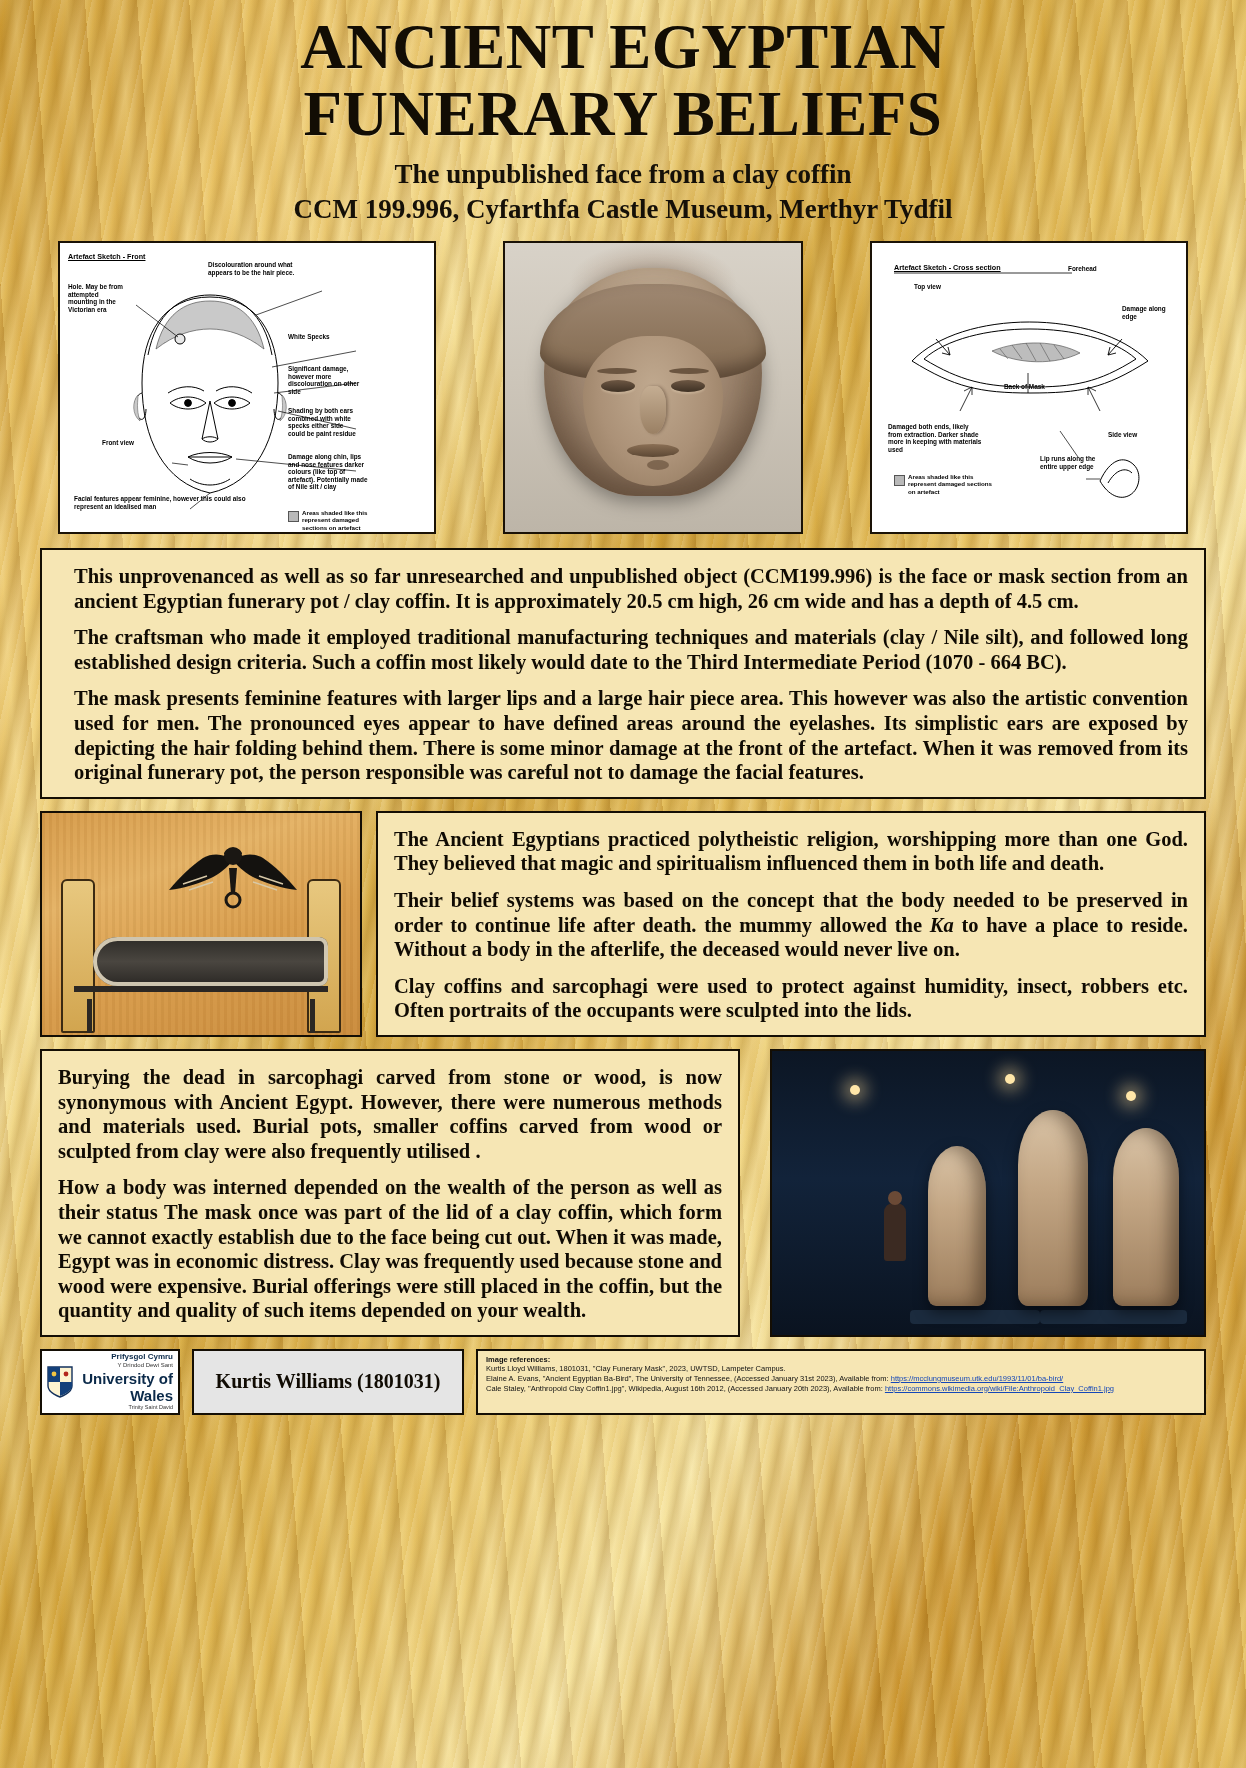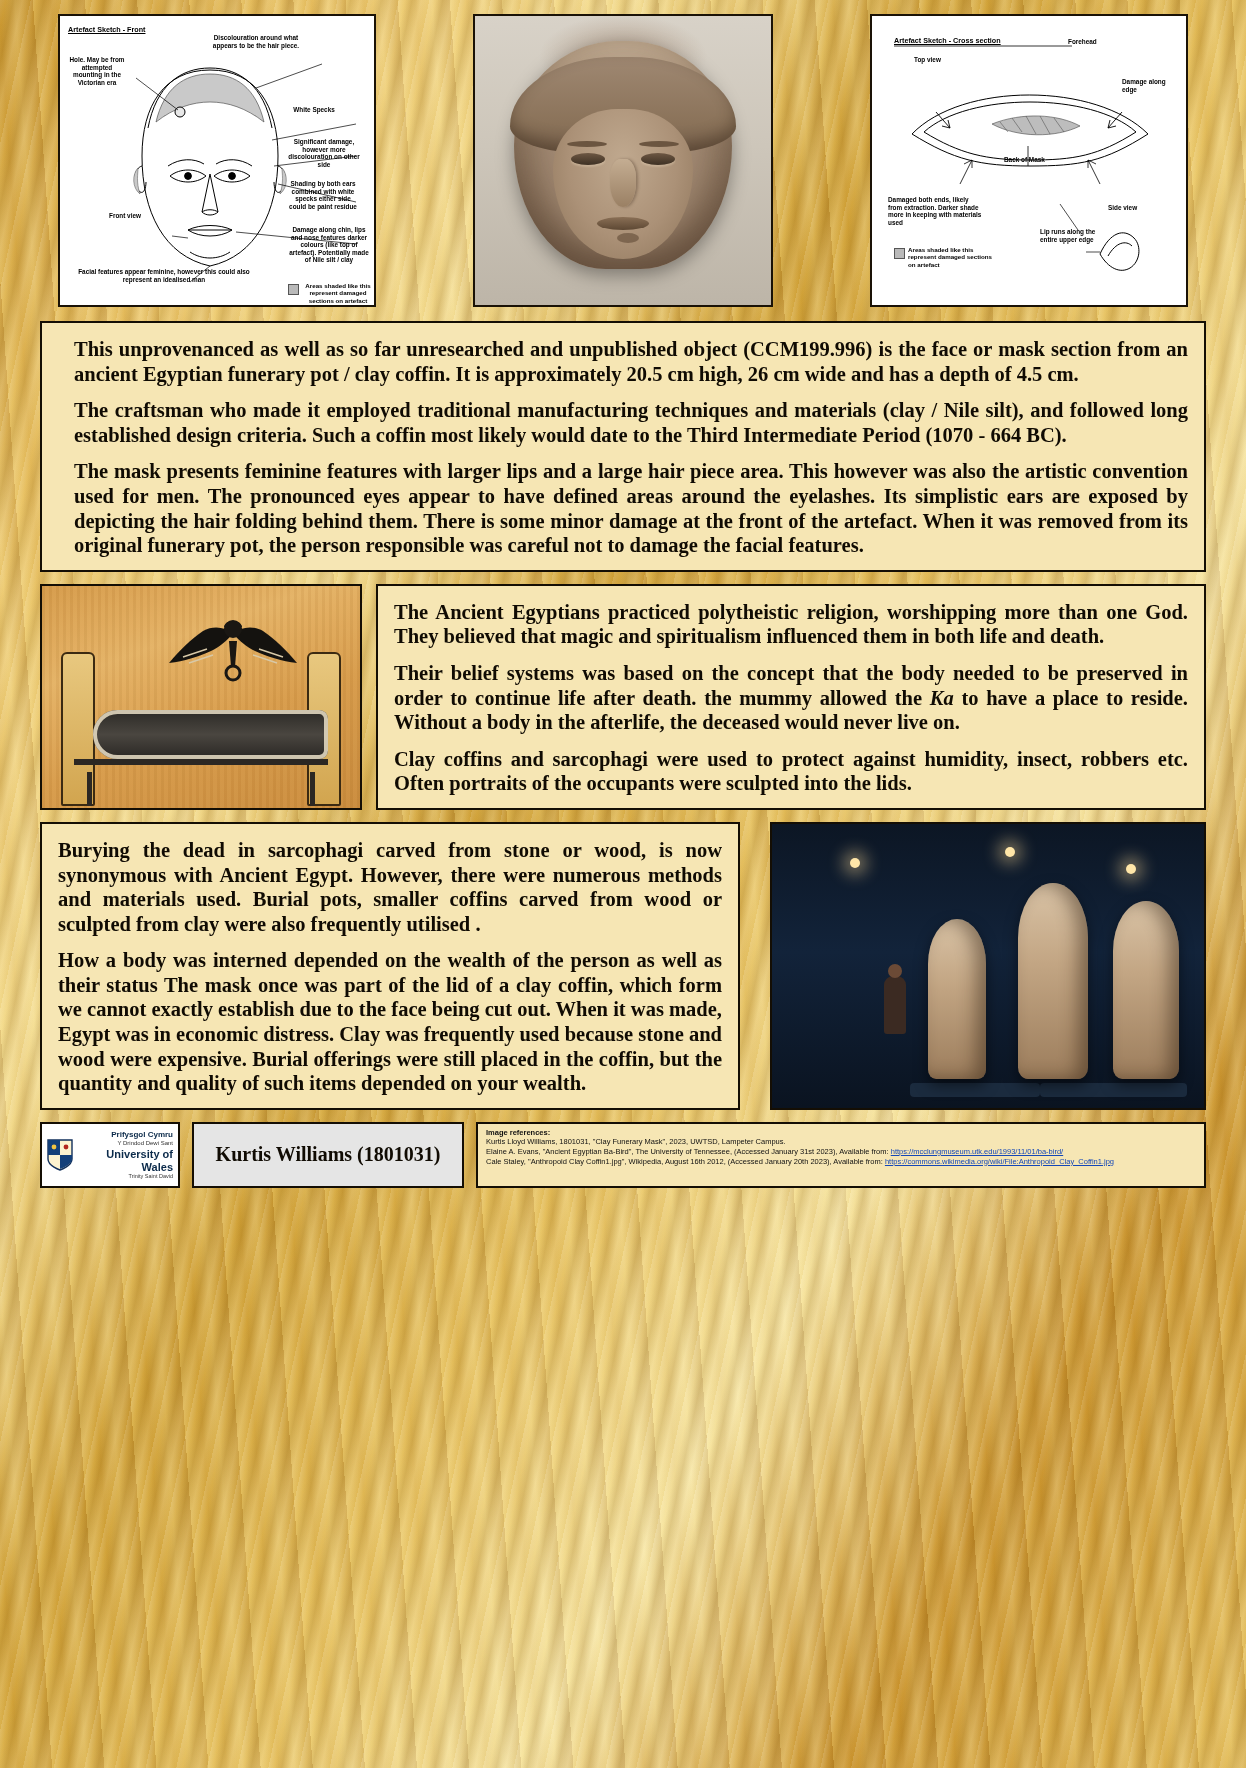--- a/index.html
+++ b/index.html
@@ -50,21 +50,21 @@
     margin-top:14px;
     gap:14px;
   }
   .img-card{
     border:2px solid #1a1206;
     background:#ffffff;
     box-sizing:border-box;
     position:relative;
     overflow:hidden;
   }
-  .card-left{width:318px;height:293px;text-align:center;}
+  .card-left{width:378px;height:293px;}
   .card-mid{width:300px;height:293px;background:#cfc9bd;}
   .card-right{width:318px;height:293px;}
 
   
   .sketch{position:relative;width:100%;height:100%;font-family:"Liberation Sans",sans-serif;color:#000;}
   .sk-title{position:absolute;font-size:7.2px;font-weight:bold;text-decoration:underline;}
   .sk-lbl{position:absolute;font-size:6.4px;line-height:1.18;font-weight:bold;}
   .sk-key{position:absolute;font-size:6.2px;line-height:1.18;font-weight:bold;}
   .sk-swatch{position:absolute;width:9px;height:9px;background:#b9b9b9;border:1px solid #555;}
   svg{display:block;}
@@ -162,40 +162,46 @@
   
   .footer{display:flex;gap:12px;margin:12px 40px 0 40px;align-items:stretch;height:66px;}
   .logo-box{
     width:140px;border:2px solid #140e04;background:#ffffff;box-sizing:border-box;
     display:flex;align-items:center;gap:5px;padding:4px 5px;
   }
   .crest{width:26px;height:32px;flex:none;}
   .logo-txt{font-family:"Liberation Sans",sans-serif;line-height:1.12;text-align:right;}
   .logo-txt .l1{font-size:8px;font-weight:bold;color:#0b2a4a;}
   .logo-txt .l2{font-size:6px;color:#333;}
-  .logo-txt .l3{font-size:11px;font-weight:bold;color:#0b2a4a;margin-top:2px;}
+  .logo-txt .l3{font-size:15px;font-weight:bold;color:#0b2a4a;margin-top:2px;}
   .logo-txt .l4{font-size:5.5px;color:#333;}
   .author-box{
     width:272px;border:2px solid #140e04;background:#e5e5e5;box-sizing:border-box;
     display:flex;align-items:center;justify-content:center;
     font-size:20px;font-weight:bold;color:#100b03;
   }
   .refs-box{
     flex:1;border:2px solid #140e04;background:#f6e6b4;box-sizing:border-box;
     padding:4px 8px;font-family:"Liberation Sans",sans-serif;
   }
   .refs-box .rtitle{font-size:7.5px;font-weight:bold;color:#111;}
   .refs-box .rline{font-size:7.5px;color:#111;line-height:1.32;}
   .refs-box a{color:#1447b8;text-decoration:underline;word-break:break-all;}
 </style>
 </head>
 <body>
 
 <div class="poster">
 
+  <div class="title-block">
+    <div class="title-line">ANCIENT EGYPTIAN</div>
+    <div class="title-line">FUNERARY BELIEFS</div>
+    <div class="subtitle">The unpublished face from a clay coffin</div>
+    <div class="subtitle" style="margin-top:2px">CCM 199.996, Cyfarthfa Castle Museum, Merthyr Tydfil</div>
+  </div>
 
   <div class="img-row">
 
     <div class="img-card card-left">
       <div class="sketch">
         <div class="sk-title" style="left:8px;top:9px;">Artefact Sketch - Front</div>
 
         <svg width="318" height="293" viewBox="0 0 318 293" style="position:absolute;left:0;top:0;">
           <g fill="none" stroke="#000" stroke-width="1">
 

